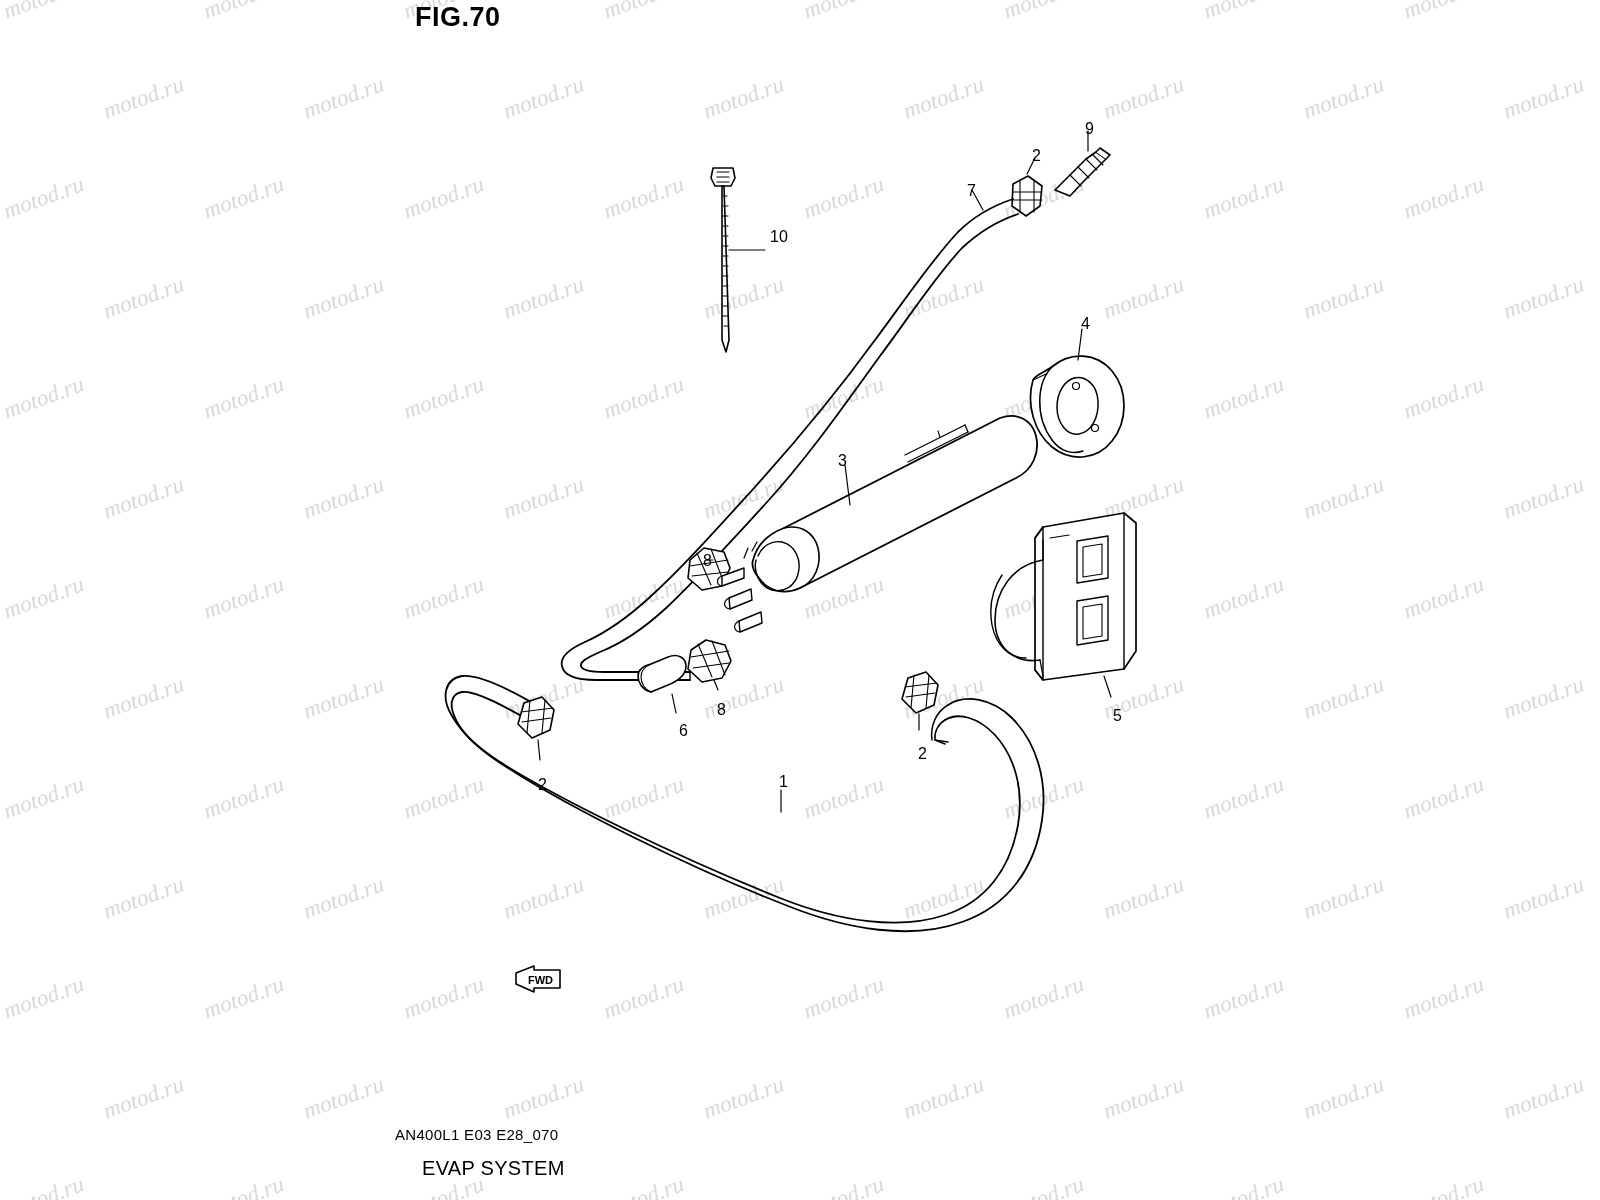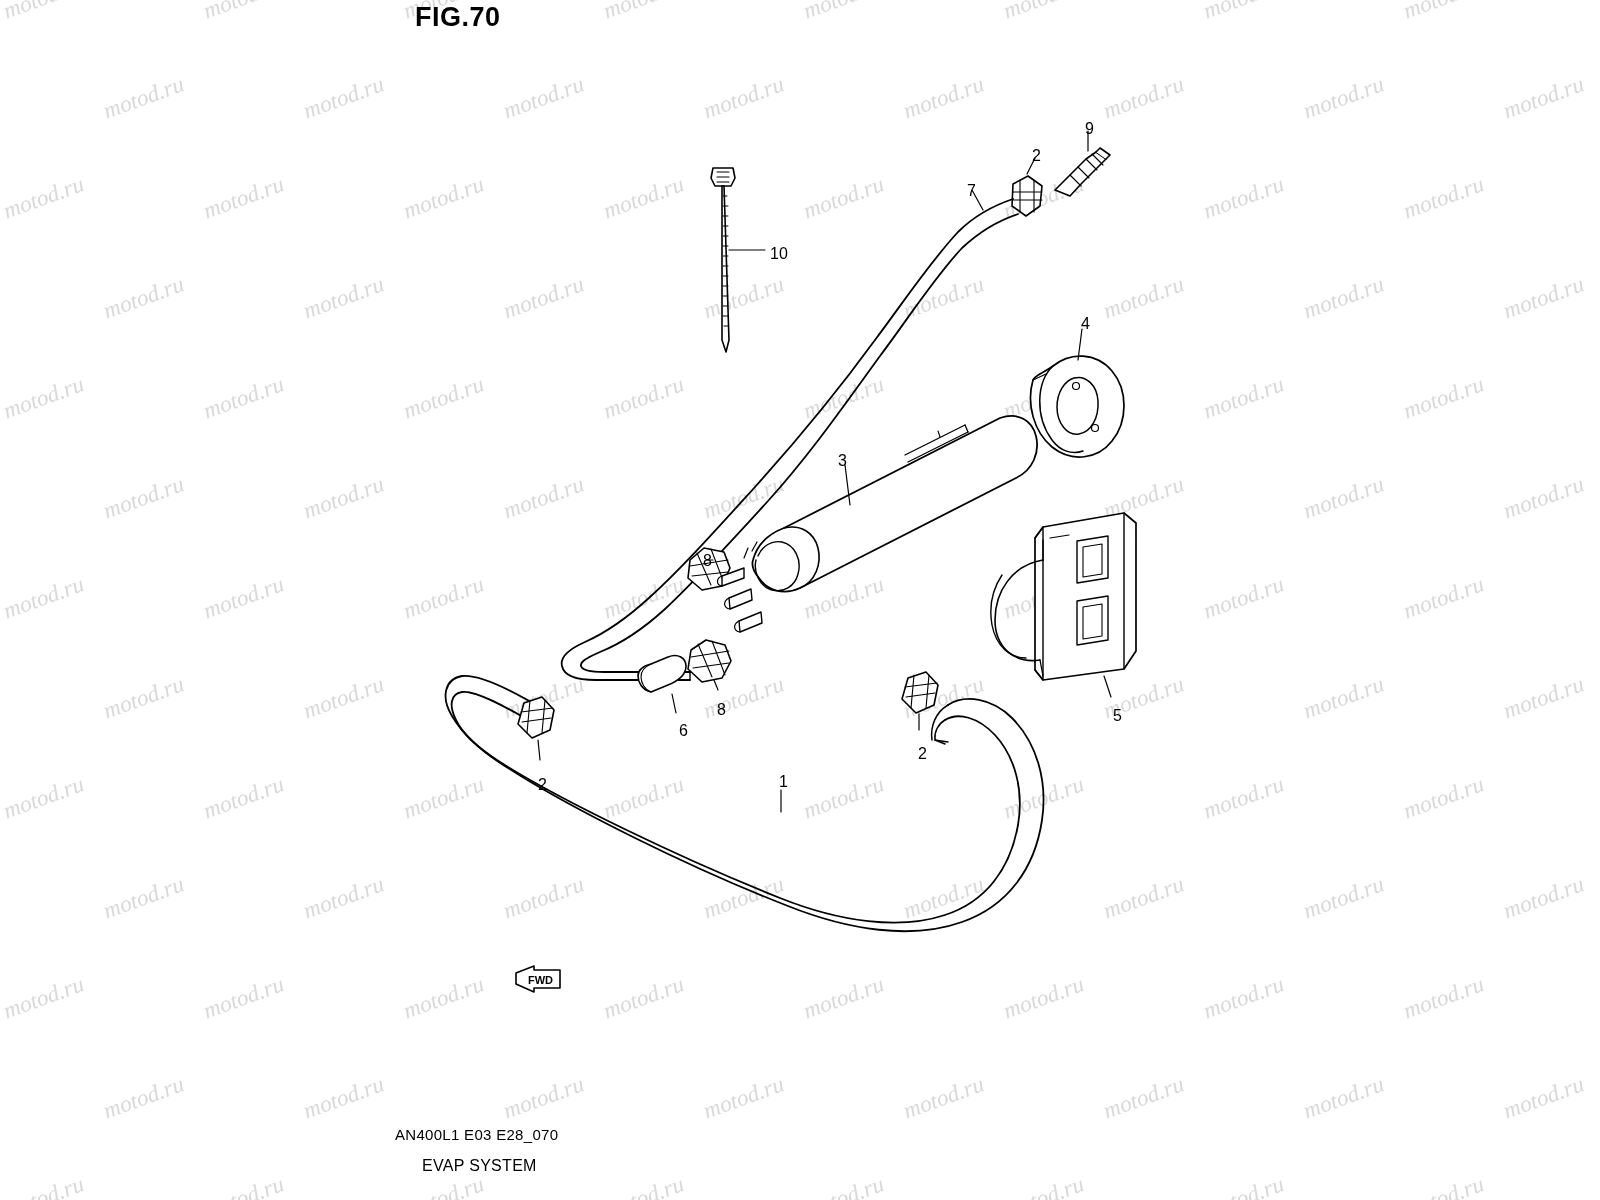--- a/index.html
+++ b/index.html
@@ -52,21 +52,21 @@
     left: 395px;
     top: 1126px;
     font-size: 15px;
     z-index: 10;
     letter-spacing: 0.3px;
   }
   .footer-name {
     position: absolute;
     left: 422px;
     top: 1157px;
-    font-size: 16px;
+    font-size: 20px;
     z-index: 10;
     letter-spacing: 0.3px;
   }
   .callout {
     position: absolute;
     font-size: 16px;
     font-family: "Liberation Sans", sans-serif;
     z-index: 10;
   }
   svg.art {
@@ -355,21 +355,21 @@
       <path d="M919,730 L919,714" stroke-width="1.2"></path>
 
       <g>
         <path d="M516,973 L534,966 L534,970 L560,970 L560,988 L534,988 L534,992 L516,984 Z" fill="#fff" stroke-width="1.6"></path>
       </g>
     </g>
     <text class="fwd-label" x="528" y="984" fill="#000">FWD</text>
   </svg>
 
   <div id="callout-layer">
-      <div class="callout" style="left: 770px; top: 245px;">10</div>
+      <div class="callout" style="left: 770px; top: 228px;">10</div>
       <div class="callout" style="left: 1085px; top: 120px;">9</div>
       <div class="callout" style="left: 1032px; top: 147px;">2</div>
       <div class="callout" style="left: 967px; top: 182px;">7</div>
       <div class="callout" style="left: 1081px; top: 315px;">4</div>
       <div class="callout" style="left: 838px; top: 452px;">3</div>
       <div class="callout" style="left: 703px; top: 552px;">8</div>
       <div class="callout" style="left: 1113px; top: 707px;">5</div>
       <div class="callout" style="left: 717px; top: 701px;">8</div>
       <div class="callout" style="left: 679px; top: 722px;">6</div>
       <div class="callout" style="left: 918px; top: 745px;">2</div>

